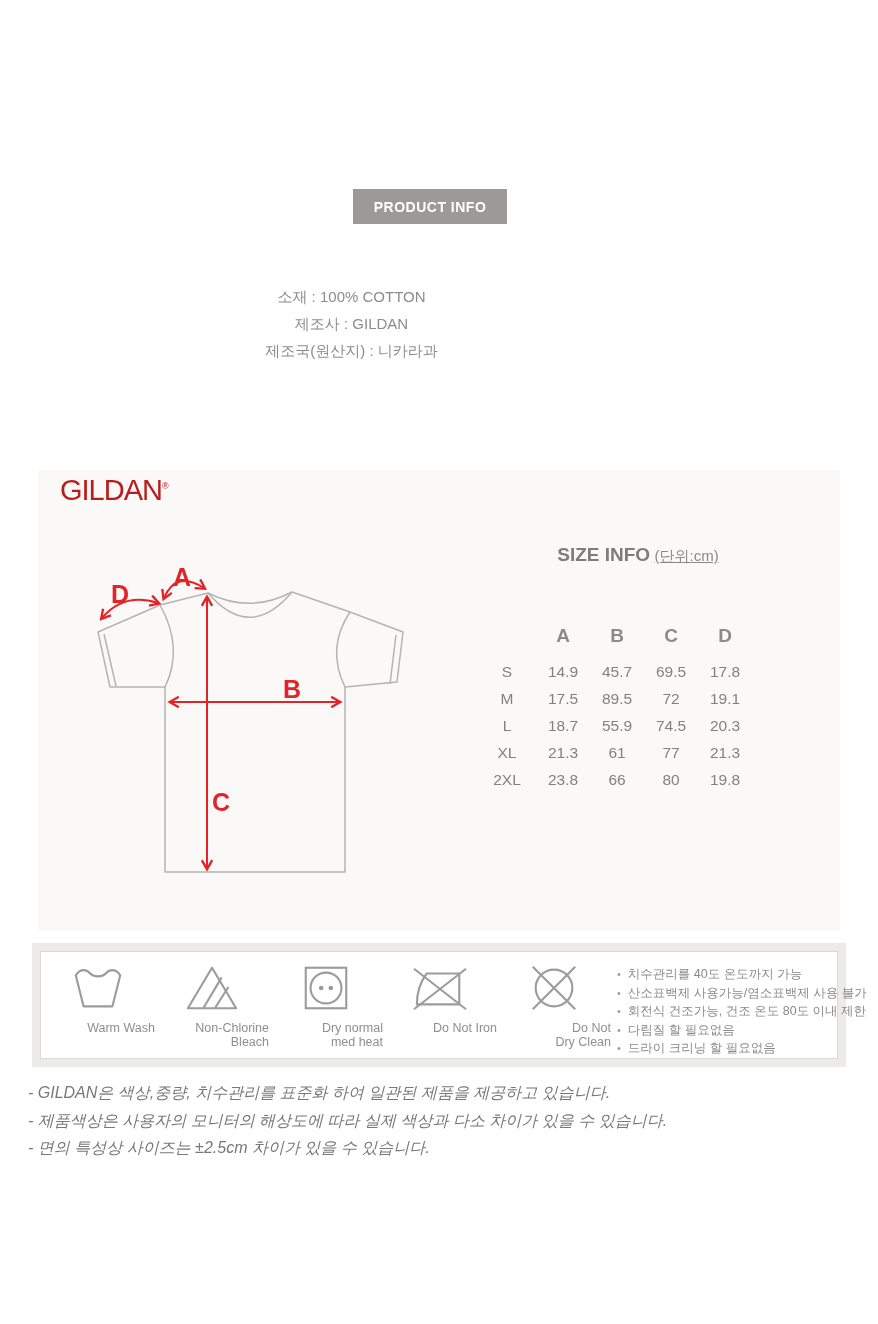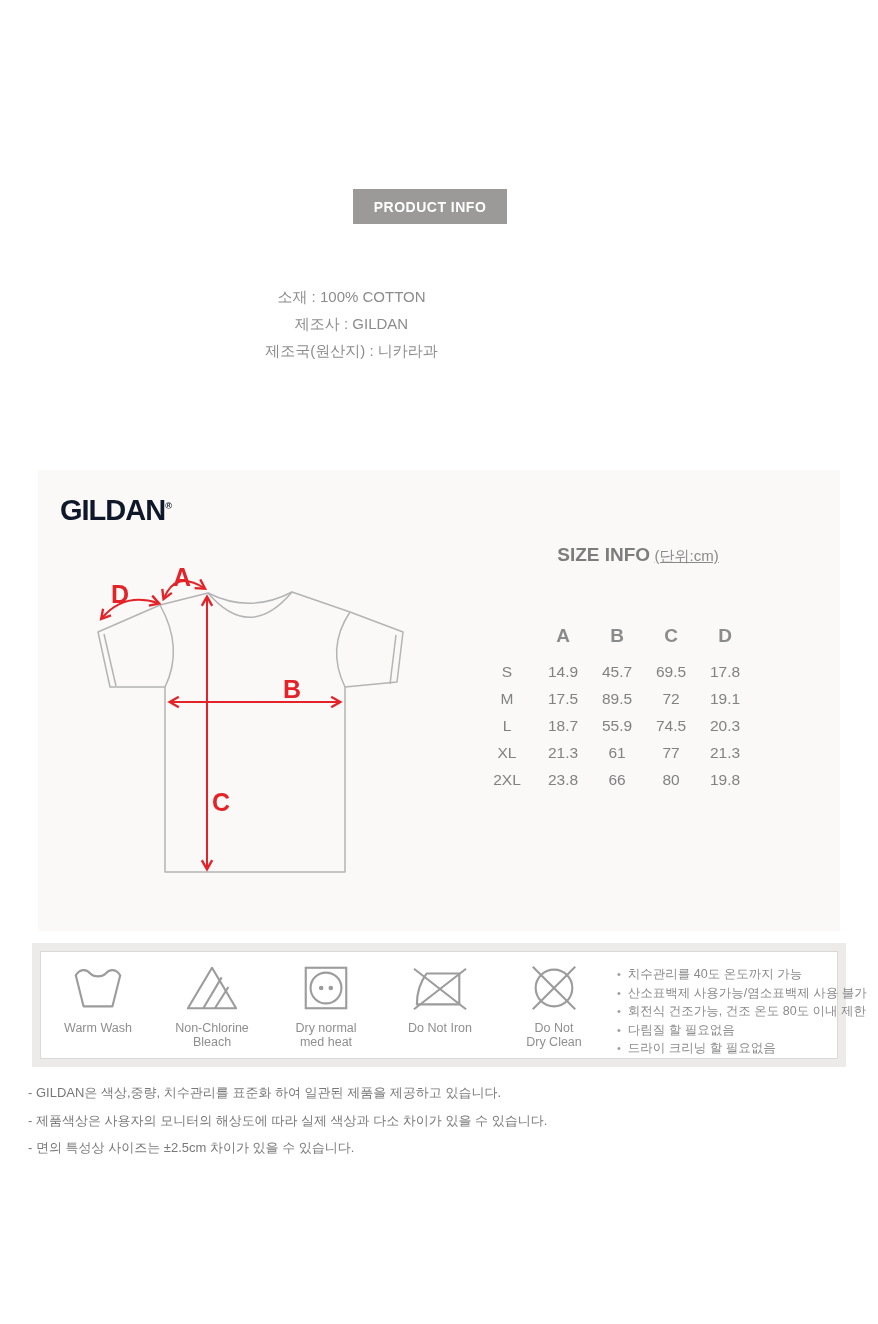--- a/index.html
+++ b/index.html
@@ -21,22 +21,22 @@
   .pd-lines {
     position:absolute; left:0; top:283px; width:703px;
     text-align:center; color:#8c8c8c; font-size:15px; line-height:27px;
   }
   
   .size-section {
     position:absolute; left:38px; top:470px; width:802px; height:461px;
     background:#faf9f7;
   }
   .brand {
-    position:absolute; left:22px; top:24px;
-    font-size:29px; font-weight:bold; color:#0f172a; letter-spacing:-1px;
+    position:absolute; left:22px; top:4px;
+    font-size:29px; font-weight:normal; color:#b91c1c; letter-spacing:-1px;
   }
   .brand sup { font-size:9px; vertical-align:super; letter-spacing:0; }
   .shirt-svg { position:absolute; left:22px; top:80px; }
   .size-info-title {
     position:absolute; left:470px; top:74px; width:260px; text-align:center;
     color:#7d7d7d;
   }
   .size-info-title .t1 { font-size:19px; font-weight:bold; }
   .size-info-title .t2 { font-size:15px; font-weight:normal; color:#8a8a8a;text-decoration:underline; }
   table.size-table {
@@ -52,30 +52,30 @@
     position:absolute; left:32px; top:943px; width:814px; height:124px;
     background:#edebe9; padding:8px;
   }
   .care-inner {
     position:relative; width:100%; height:100%;
     background:#fff; border:1px solid #dbd9d7;
   }
   .care-item { position:absolute; top:9px; width:114px; text-align:center; }
   .care-item .icon { display:inline-block; }
   .care-item .lbl { margin-top:3px; font-size:12.5px; line-height:13.5px; color:#8f8f8f; }
-  .care-item .lbl span { display:block; }
+  .care-item .lbl span { display:block;text-align:right; }
   .care-notes {
     position:absolute; left:576px; top:13px;
     font-size:12.5px; line-height:18.6px; color:#8a8a8a; white-space:nowrap;
   }
   .care-notes .note::before { content:"•"; color:#9c9c9c; margin-right:7px; font-size:11px; }
   
   .footer-notes {
     position:absolute; left:28px; top:1079px; width:830px;
-    color:#787878; font-size:13px; line-height:27.5px;
+    color:#787878; font-size:16px; line-height:27.5px;font-style:italic;
   }
 </style>
 </head>
 <body>
 
 <div class="pi-header">PRODUCT INFO</div>
 
 <div class="pd-lines">
   <div>소재 : 100% COTTON</div>
   <div>제조사 : GILDAN</div>

